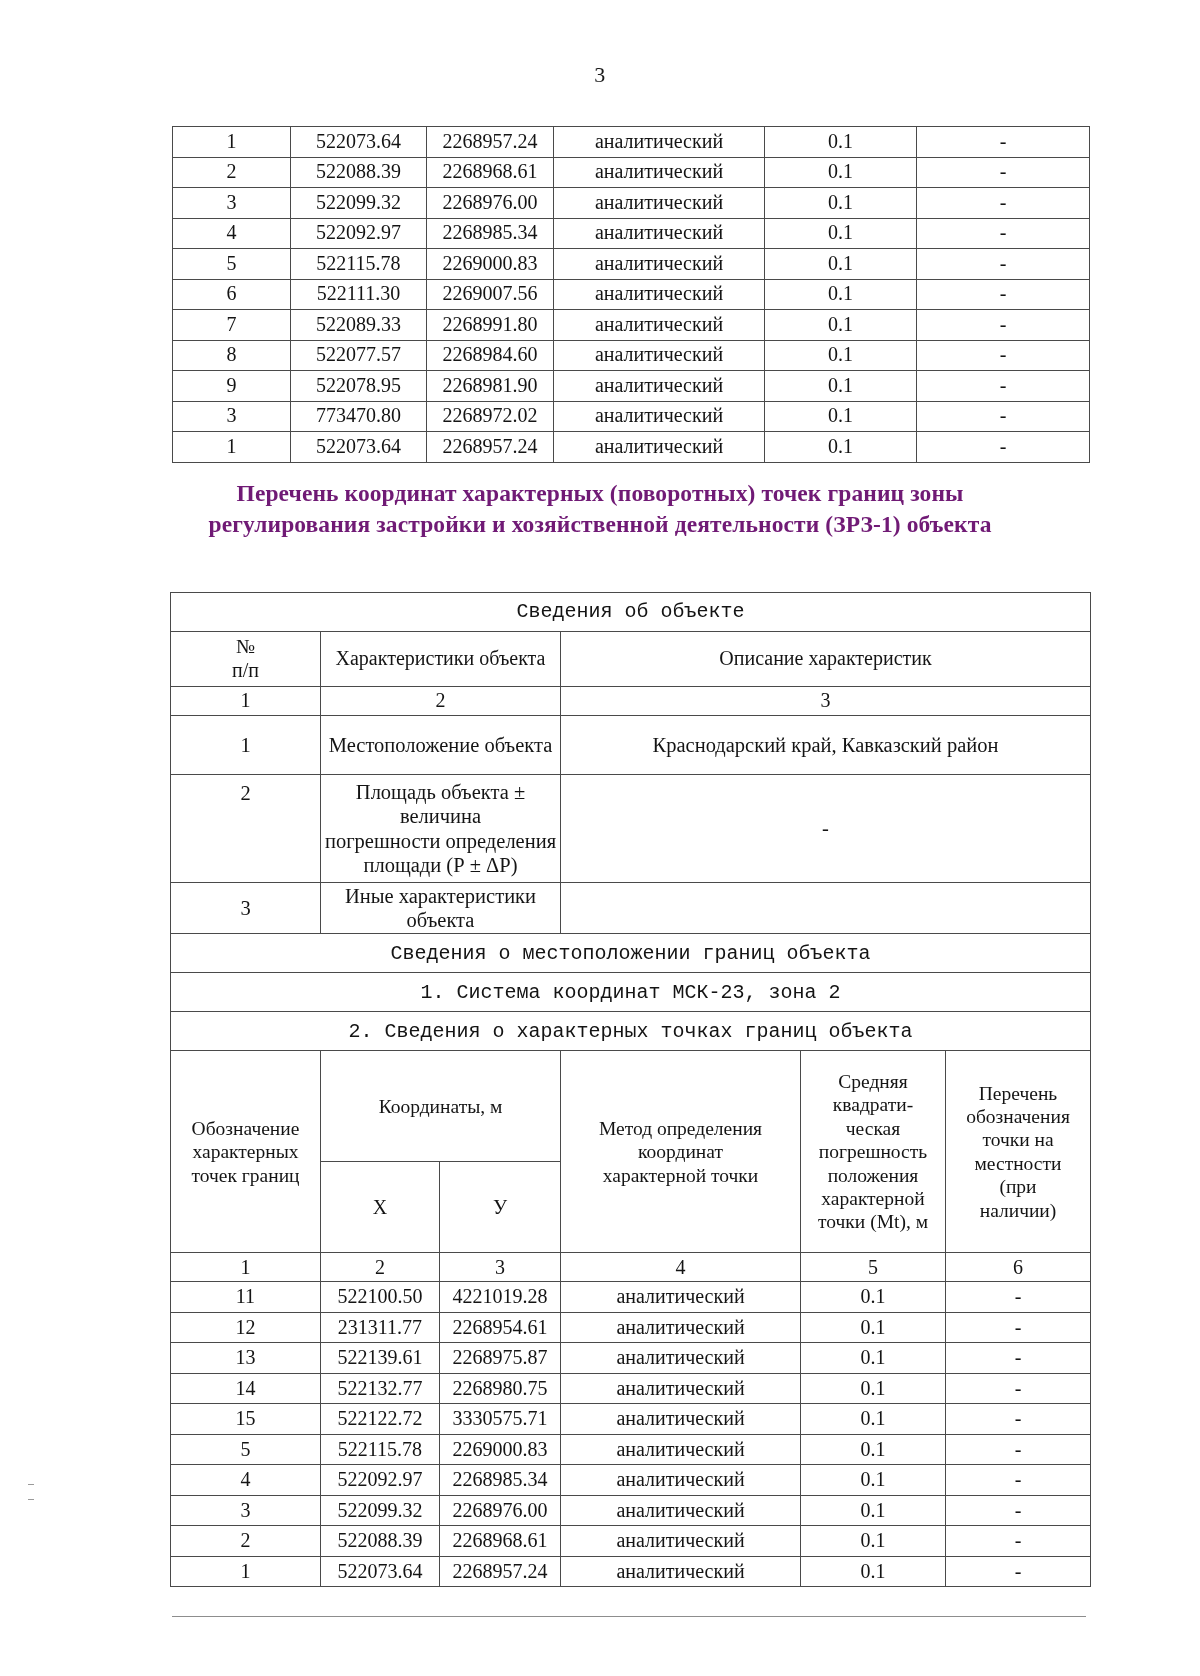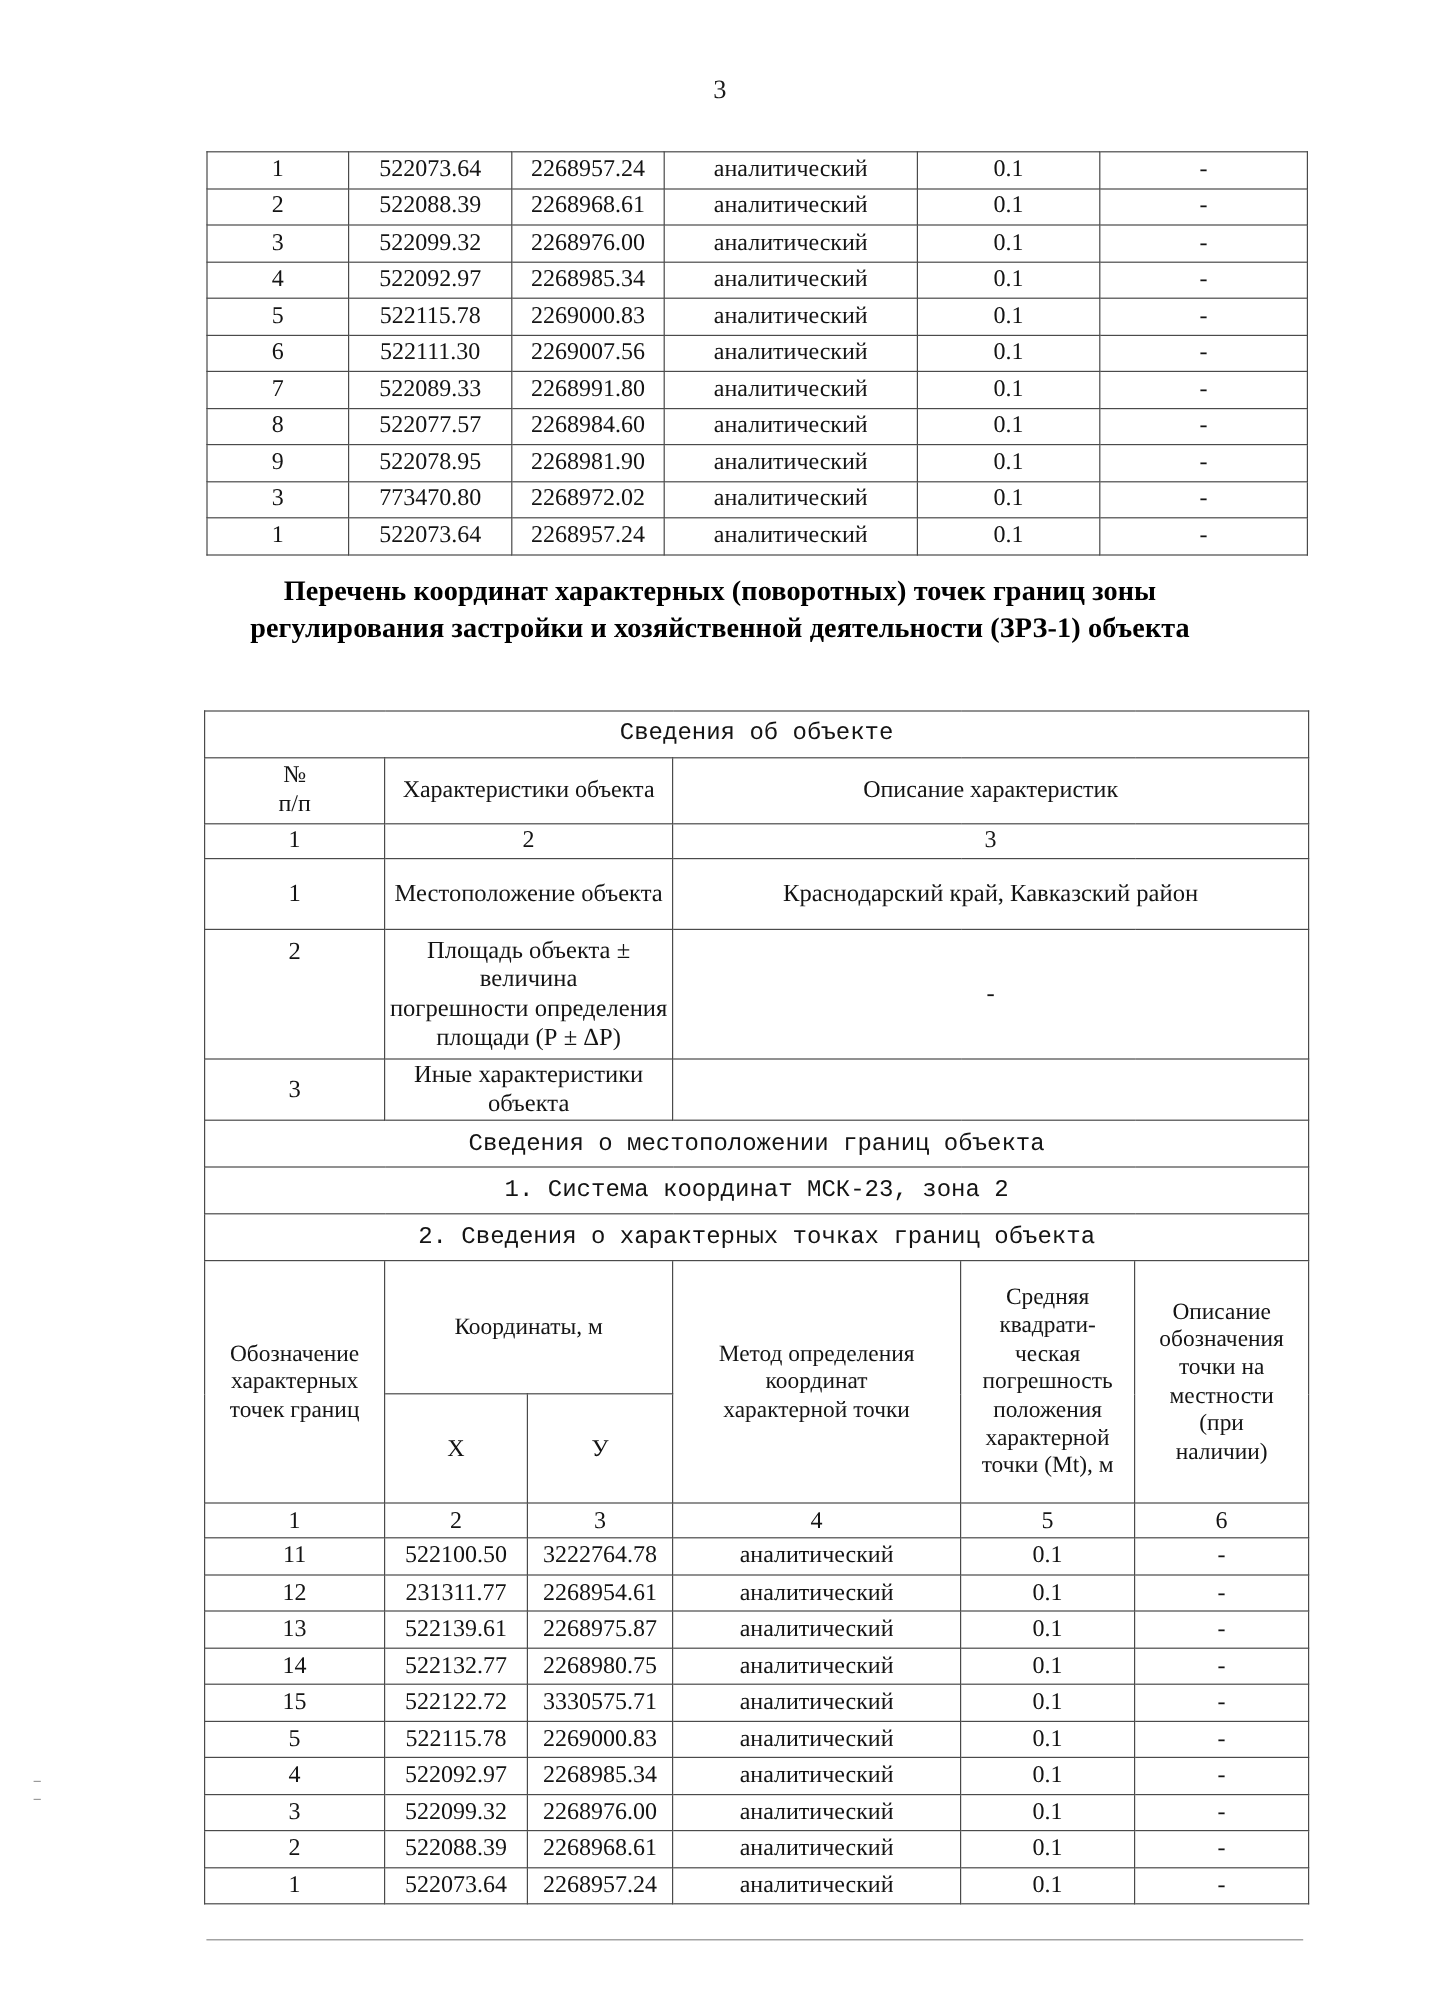--- a/index.html
+++ b/index.html
@@ -75,21 +75,21 @@
   
   .doc-heading {
     position: absolute;
     top: 478px;
     left: 190px;
     width: 820px;
     text-align: center;
     font-weight: bold;
     font-size: 23.5px;
     line-height: 1.33;
-    color: #000000;
+    color: #701a75;
     letter-spacing: 0.1px;
   }
 
   
   .table-main {
     position: absolute;
     top: 592px;
     left: 170px;
     width: 920px;
   }
@@ -332,21 +332,21 @@
         <td class="multi" rowspan="2">Метод определения
 координат
 характерной точки</td>
         <td class="multi" rowspan="2">Средняя
 квадрати-
 ческая
 погрешность
 положения
 характерной
 точки (Мt), м</td>
-        <td class="multi" rowspan="2">Описание
+        <td class="multi" rowspan="2">Перечень
 обозначения
 точки на
 местности
 (при
 наличии)</td>
       </tr>
       <tr>
         <td class="sub-xy" style="height:88px">Х</td>
         <td class="sub-xy" style="height:88px">У</td>
       </tr>
@@ -357,21 +357,21 @@
         <td>3</td>
         <td>4</td>
         <td>5</td>
         <td>6</td>
       </tr>
     </tbody>
     <tbody>
         <tr class="data-row">
           <td>11</td>
           <td>522100.50</td>
-          <td>3222764.78</td>
+          <td>4221019.28</td>
           <td>аналитический</td>
           <td>0.1</td>
           <td>-</td>
         </tr>
         <tr class="data-row">
           <td>12</td>
           <td>231311.77</td>
           <td>2268954.61</td>
           <td>аналитический</td>
           <td>0.1</td>

